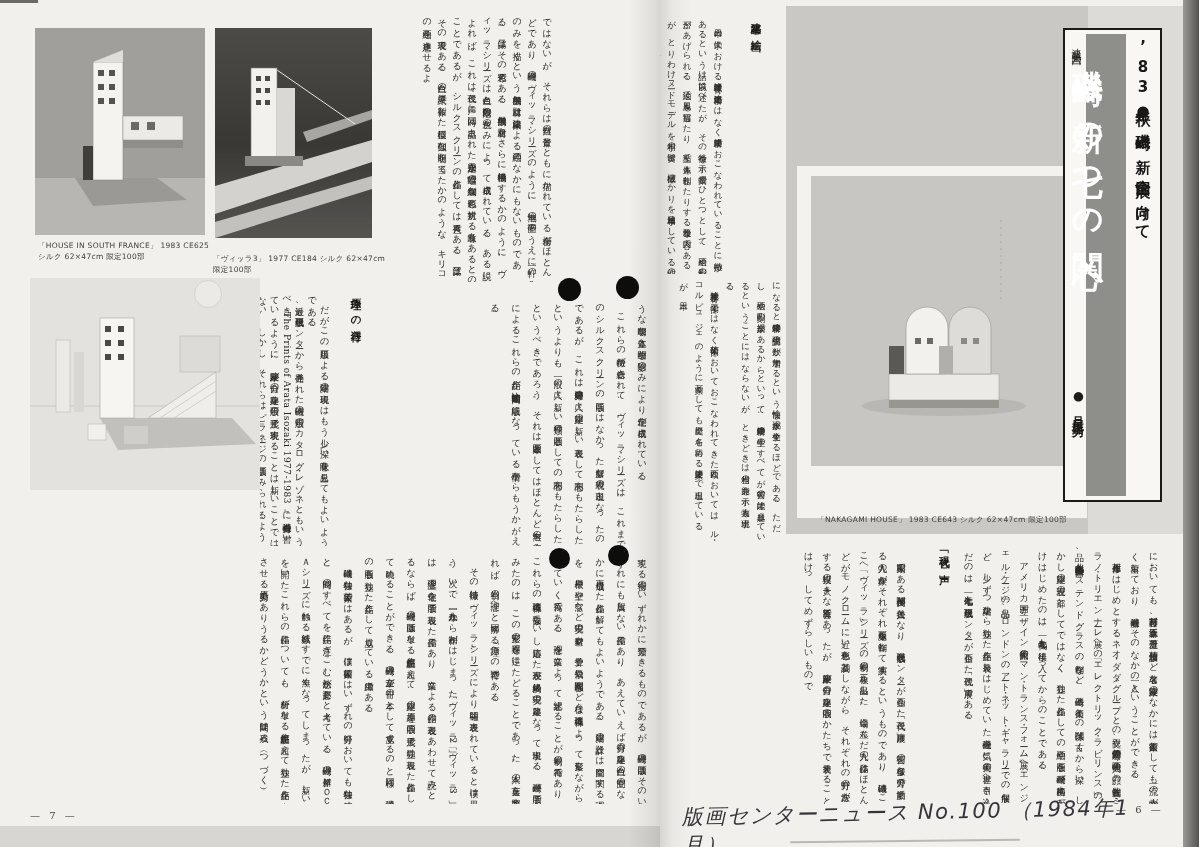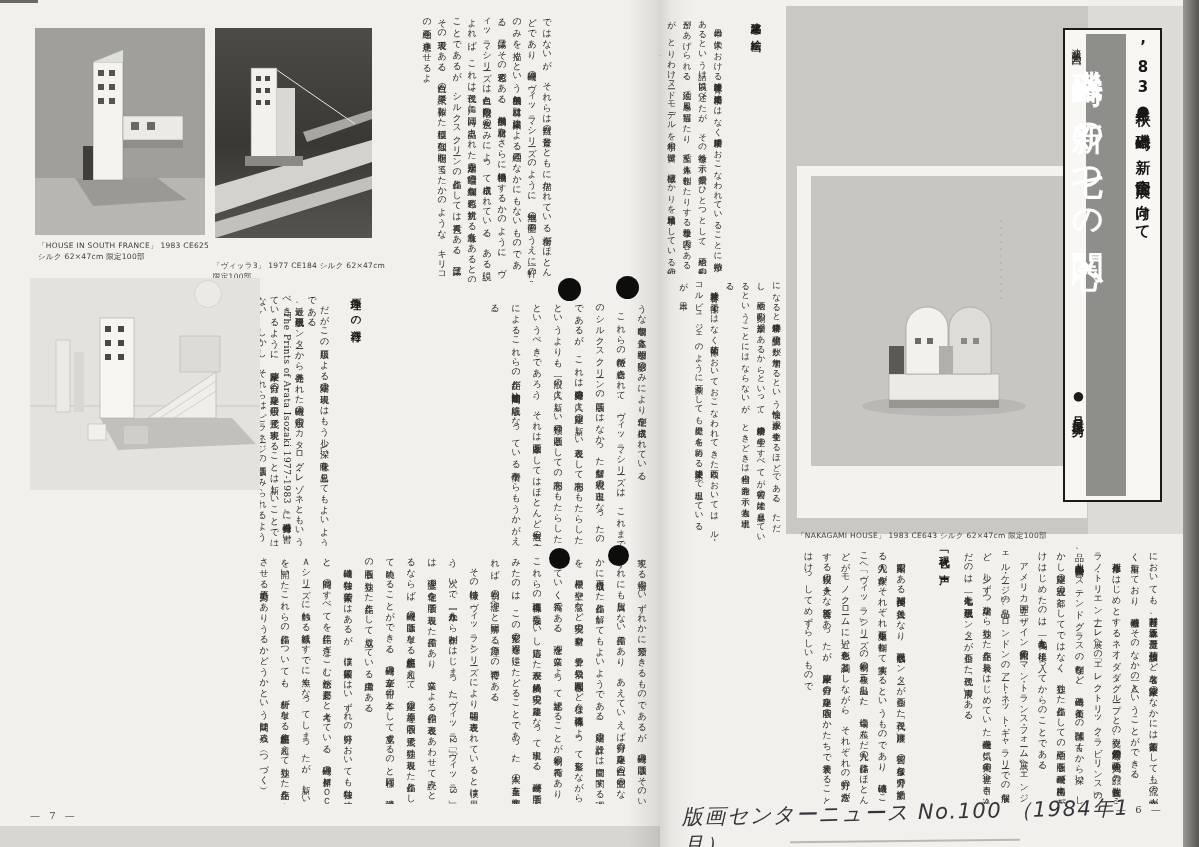--- a/index.html
+++ b/index.html
@@ -111,21 +111,21 @@
       <rect x="62" y="60" width="18" height="72" fill="#d9d8d4"></rect>
       <rect x="41" y="48" width="5" height="5" fill="#4a4946"></rect>
         <rect x="50" y="48" width="5" height="5" fill="#4a4946"></rect>
       <rect x="41" y="60" width="5" height="5" fill="#4a4946"></rect>
         <rect x="50" y="60" width="5" height="5" fill="#4a4946"></rect>
       <rect x="41" y="72" width="5" height="5" fill="#4a4946"></rect>
         <rect x="50" y="72" width="5" height="5" fill="#4a4946"></rect>
       <rect x="30" y="128" width="58" height="10" fill="#8a8985"></rect>
     </svg>
   </div>
-  <div class="caption" style="left:213px;top:260px;width:182px;">「ヴィッラ3」 1977 CE184 シルク 62×47cm 限定100部</div>
+  <div class="caption" style="left:213px;top:253px;width:182px;">「ヴィッラ3」 1977 CE184 シルク 62×47cm 限定100部</div>
 
   <div class="print" style="left:30px;top:278px;width:230px;height:212px;">
     <svg width="230" height="212" xmlns="http://www.w3.org/2000/svg">
       <rect width="230" height="212" fill="#e3e2de"></rect>
       <line x1="0" y1="128" x2="230" y2="128" stroke="#c9c8c4" stroke-width="1"></line>
       <polygon points="70,140 202,140 226,166 88,172" fill="#b3b2ae" opacity=".7"></polygon>
       <rect x="70" y="40" width="34" height="100" fill="#f6f5f2" stroke="#b0afab" stroke-width=".7"></rect>
       <rect x="75" y="48" width="6" height="6" fill="#4a4946"></rect>
         <rect x="88" y="48" width="6" height="6" fill="#4a4946"></rect>
       <rect x="75" y="62" width="6" height="6" fill="#4a4946"></rect>
@@ -184,21 +184,21 @@
       <path d="M95 152 a21 21 0 0 1 42 0 v46 h-42 z" fill="#f2f1ee" stroke="#9f9e9a" stroke-width=".7"></path>
       <path d="M138 152 a21 21 0 0 1 42 0 v46 h-42 z" fill="#dddcd8" stroke="#9f9e9a" stroke-width=".7"></path>
       <rect x="128" y="170" width="14" height="28" fill="#b0afab"></rect>
       <rect x="78" y="170" width="15" height="28" fill="#5a5955"></rect>
       <rect x="104" y="162" width="6" height="6" fill="#6b6a66"></rect>
         <rect x="116" y="162" width="6" height="6" fill="#6b6a66"></rect>
       <rect x="150" y="162" width="6" height="6" fill="#8a8985"></rect>
         <rect x="162" y="162" width="6" height="6" fill="#8a8985"></rect>
     </svg>
   </div>
-  <div class="caption" style="left:797px;top:530px;width:290px;text-align:left;">「NAKAGAMI HOUSE」 1983 CE643 シルク 62×47cm 限定100部</div>
+  <div class="caption" style="left:797px;top:514px;width:290px;text-align:center;">「NAKAGAMI HOUSE」 1983 CE643 シルク 62×47cm 限定100部</div>
 
   <div id="headlineBox">
     <div id="seriesLabel">連載第六回</div>
     <div id="headlineBand"></div>
     <div id="headlineTitle">磯崎 新の七つの関心</div>
     <div id="headlineKicker">’83年秋●磯崎 新 全国展へ向けて</div>
     <div id="authorLabel">●月尾嘉男</div>
   </div>
 
   <div class="vtext" id="blockE">

